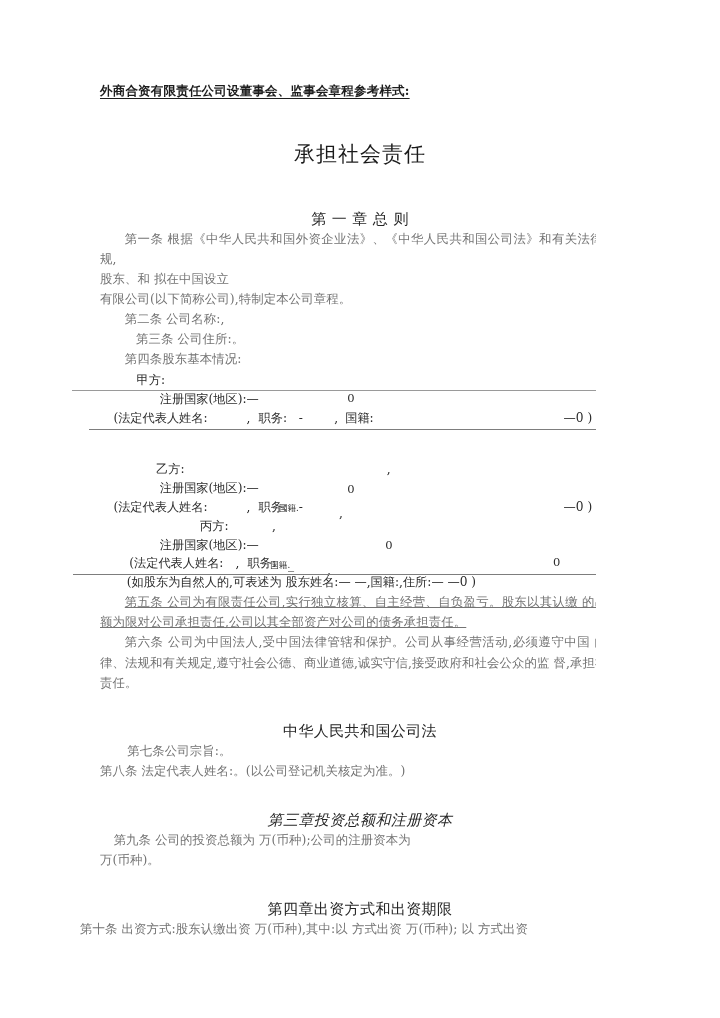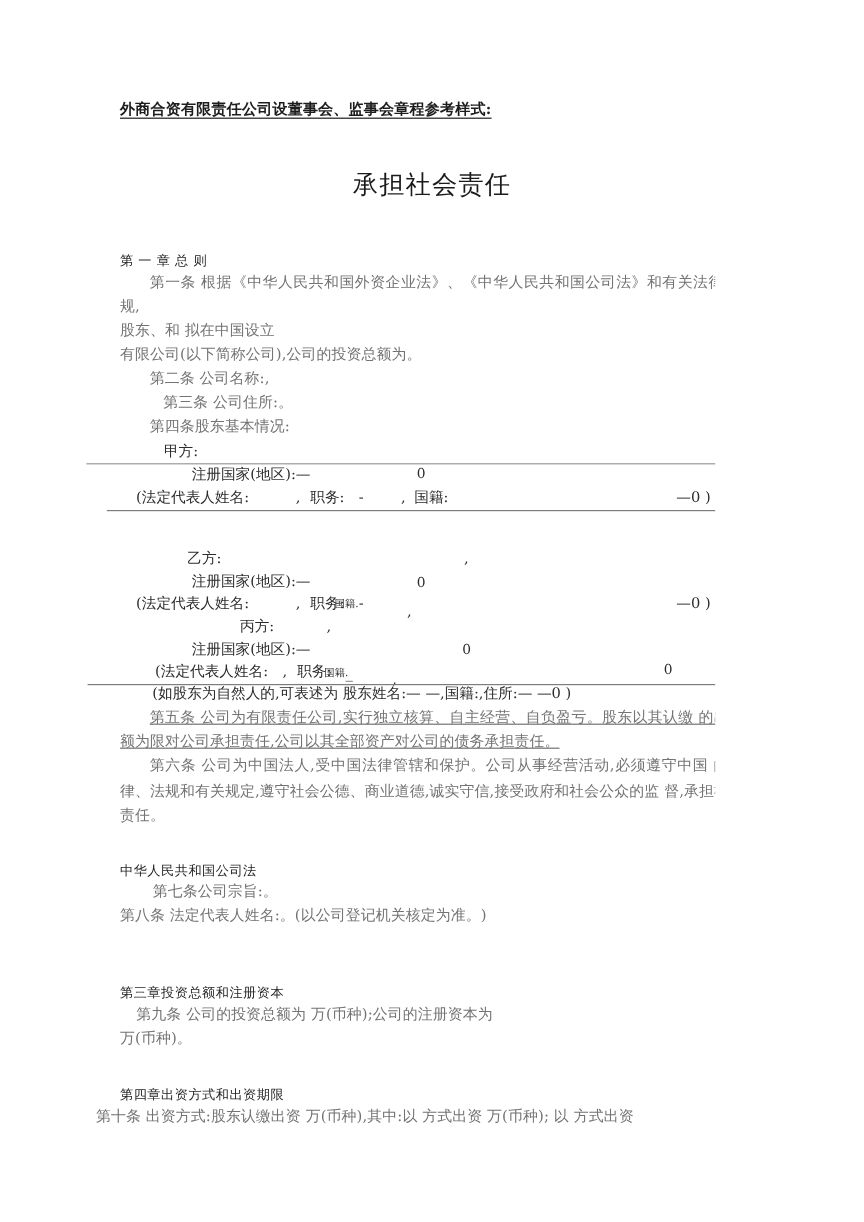--- a/index.html
+++ b/index.html
@@ -38,28 +38,28 @@
   }
   .doc-title {
     margin-top: 40px;
     text-align: center;
     font-size: 21px;
     font-weight: normal;
     color: #1a1a1a;
     letter-spacing: 1px;
   }
   .chapter-title {
-    text-align: left;
-    font-size: 11px;
+    text-align: center;
+    font-size: 15px;
     color: #262626;
     letter-spacing: 0.4px;
   }
   .chapter-1 { margin-top: 42px; }
   .chapter-2 { margin-top: 29px; }
-  .chapter-3 { margin-top: 47px; }
+  .chapter-3 { margin-top: 30px; font-style: italic; }
   .chapter-4 { margin-top: 30px; }
 
   
   p.para {
     font-size: 12.4px;
     line-height: 1.62;
     color: #737373;
     margin: 0;
     text-align: justify;
     letter-spacing: 0.1px;
@@ -109,21 +109,21 @@
   <div class="content">
 
     <div class="doc-header">外商合资有限责任公司设董事会、监事会章程参考样式:</div>
 
     <div class="doc-title">承担社会责任</div>
 
     <div class="chapter-title chapter-1">第 一 章  总 则</div>
 
     <p class="para indent2 gap-lg">第一条  根据《中华人民共和国外资企业法》、《中华人民共和国公司法》和有关法律 法规,</p>
     <p class="para">股东、和  拟在中国设立</p>
-    <p class="para">有限公司(以下简称公司),公司的投资总额为。</p>
+    <p class="para">有限公司(以下简称公司),特制定本公司章程。</p>
 
     <p class="para art2">第二条  公司名称:,</p>
     <p class="para art3">第三条  公司住所:。</p>
     <p class="para art4">第四条股东基本情况:</p>
 
     <div class="sh-block">
 
       <div class="sh-row sh-party" style="position:relative;">
         <span>甲方:</span>
         <div class="abs" style="left:-2.3em; right:1.0em; bottom:-1px; border-bottom:1px solid #9a9a9a;"></div>

